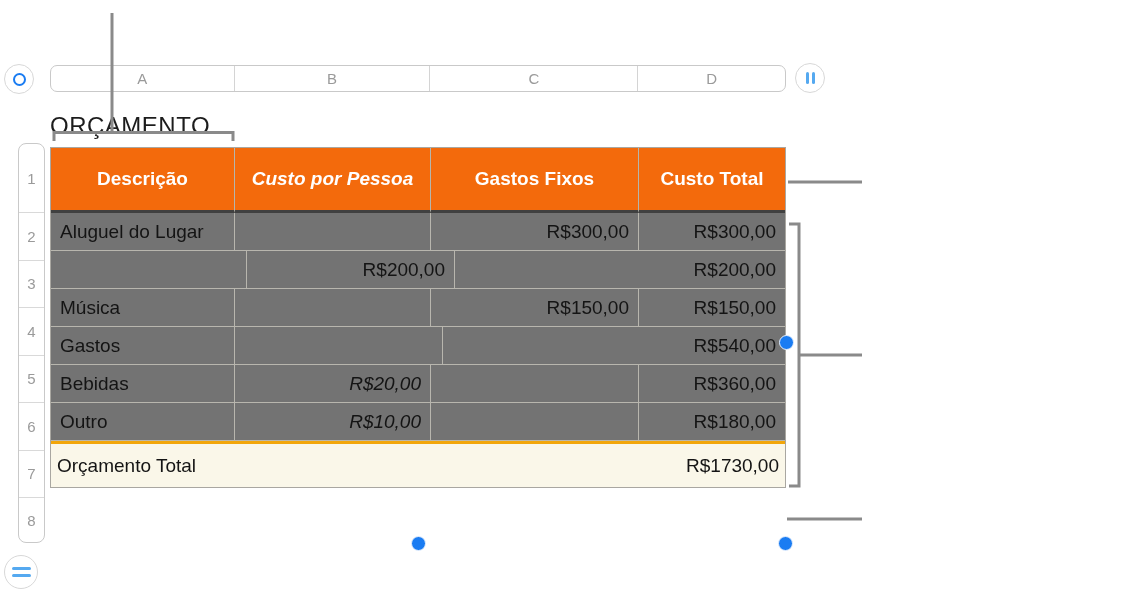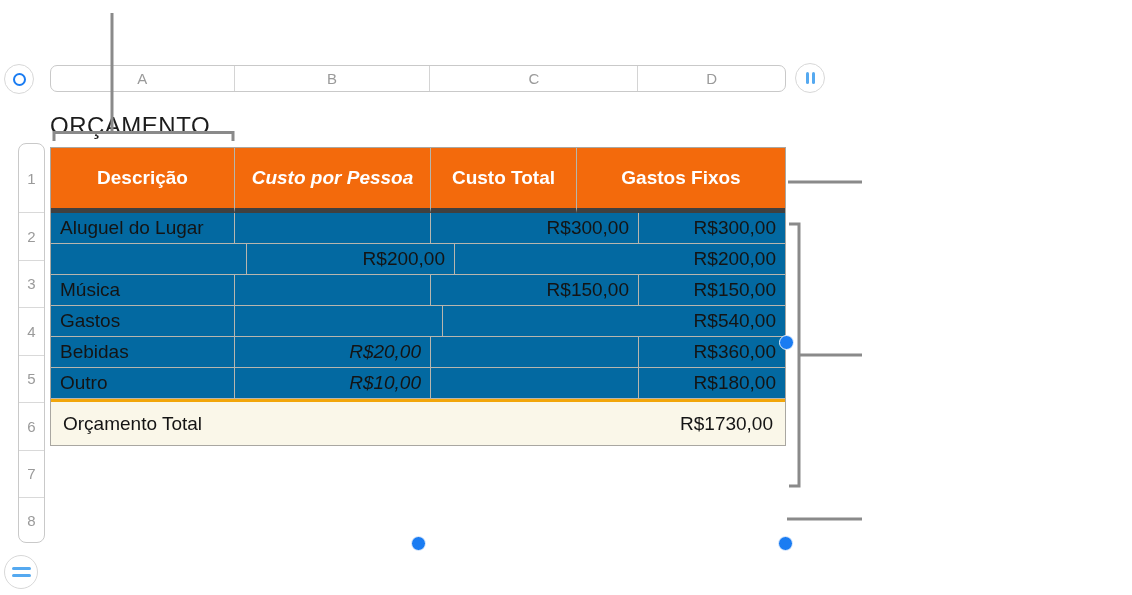--- a/index.html
+++ b/index.html
@@ -40,30 +40,30 @@
   
   .sheet-title { position:absolute; left:50px; top:112px; width:736px;
                  text-align:left; font-size:24px; color:#1c1c1c; letter-spacing:0.5px; }
 
   
   .budget-table { position:absolute; left:50px; top:147px; width:736px;
                   border:1px solid #a9a7a1; background:#f2efe2; }
   .t-row { display:flex; }
   .t-head { height:65px; background:#f36a0c; }
   .t-head .t-cell { color:#ffffff; font-weight:bold; justify-content:center;
-                    border-right:1px solid #b5b5ad; border-bottom:5px solid #404040; }
-  .t-body { height:31px; background:#0369a1; }
+                    border-right:1px solid #b5b5ad; border-bottom:3px solid #404040; }
+  .t-body { height:38px; background:#737373; }
   .t-body .t-cell { border-right:1px solid #b8b6ae; border-bottom:1px solid #b8b6ae; color:#141414; }
   .t-cell { display:flex; align-items:center; font-size:19px; padding:0 9px; overflow:hidden; }
   .t-cell:last-child { border-right:none !important; }
   .cw-a { width:184px; } .cw-b { width:196px;font-style:italic; } .cw-c { width:208px; } .cw-d { flex:1; }
   .num { justify-content:flex-end; }
   .t-footer { height:46px; background:#faf7e9; border-top:3px solid #f2a60a;
               display:flex; align-items:center; justify-content:space-between;
-              padding:0 12px; font-size:19px; color:#141414; }
+              padding:0 6px; font-size:19px; color:#141414; }
 
   
   .overlay { position:absolute; left:0; top:0; width:1132px; height:595px;
              pointer-events:none; }
 
   
   .handle { position:absolute; width:15px; height:15px; background:#1a7cf2;
             border:1px solid #e8f1fd; border-radius:50%; }
   .handle-right  { left:779px; top:335px; }
   .handle-bottom { left:411px; top:536px; }
@@ -109,22 +109,22 @@
         <i></i>
       </span>
   </div>
 
   <div class="sheet-title">ORÇAMENTO</div>
 
   <div class="budget-table">
     <div class="t-row t-head">
       <div class="t-cell cw-a">Descrição</div>
       <div class="t-cell cw-b">Custo por Pessoa</div>
+      <div class="t-cell cw-c">Gastos Fixos</div>
       <div class="t-cell cw-d">Custo Total</div>
-      <div class="t-cell cw-c">Gastos Fixos</div>
     </div>
 
     <div class="t-row t-body">
       <div class="t-cell cw-a">Aluguel do Lugar</div>
       <div class="t-cell cw-b num"></div>
       <div class="t-cell cw-c num">R$300,00</div>
       <div class="t-cell cw-d num">R$300,00</div>
     </div>
     <div class="t-row t-body">
       <div class="t-cell cw-b num"></div>

